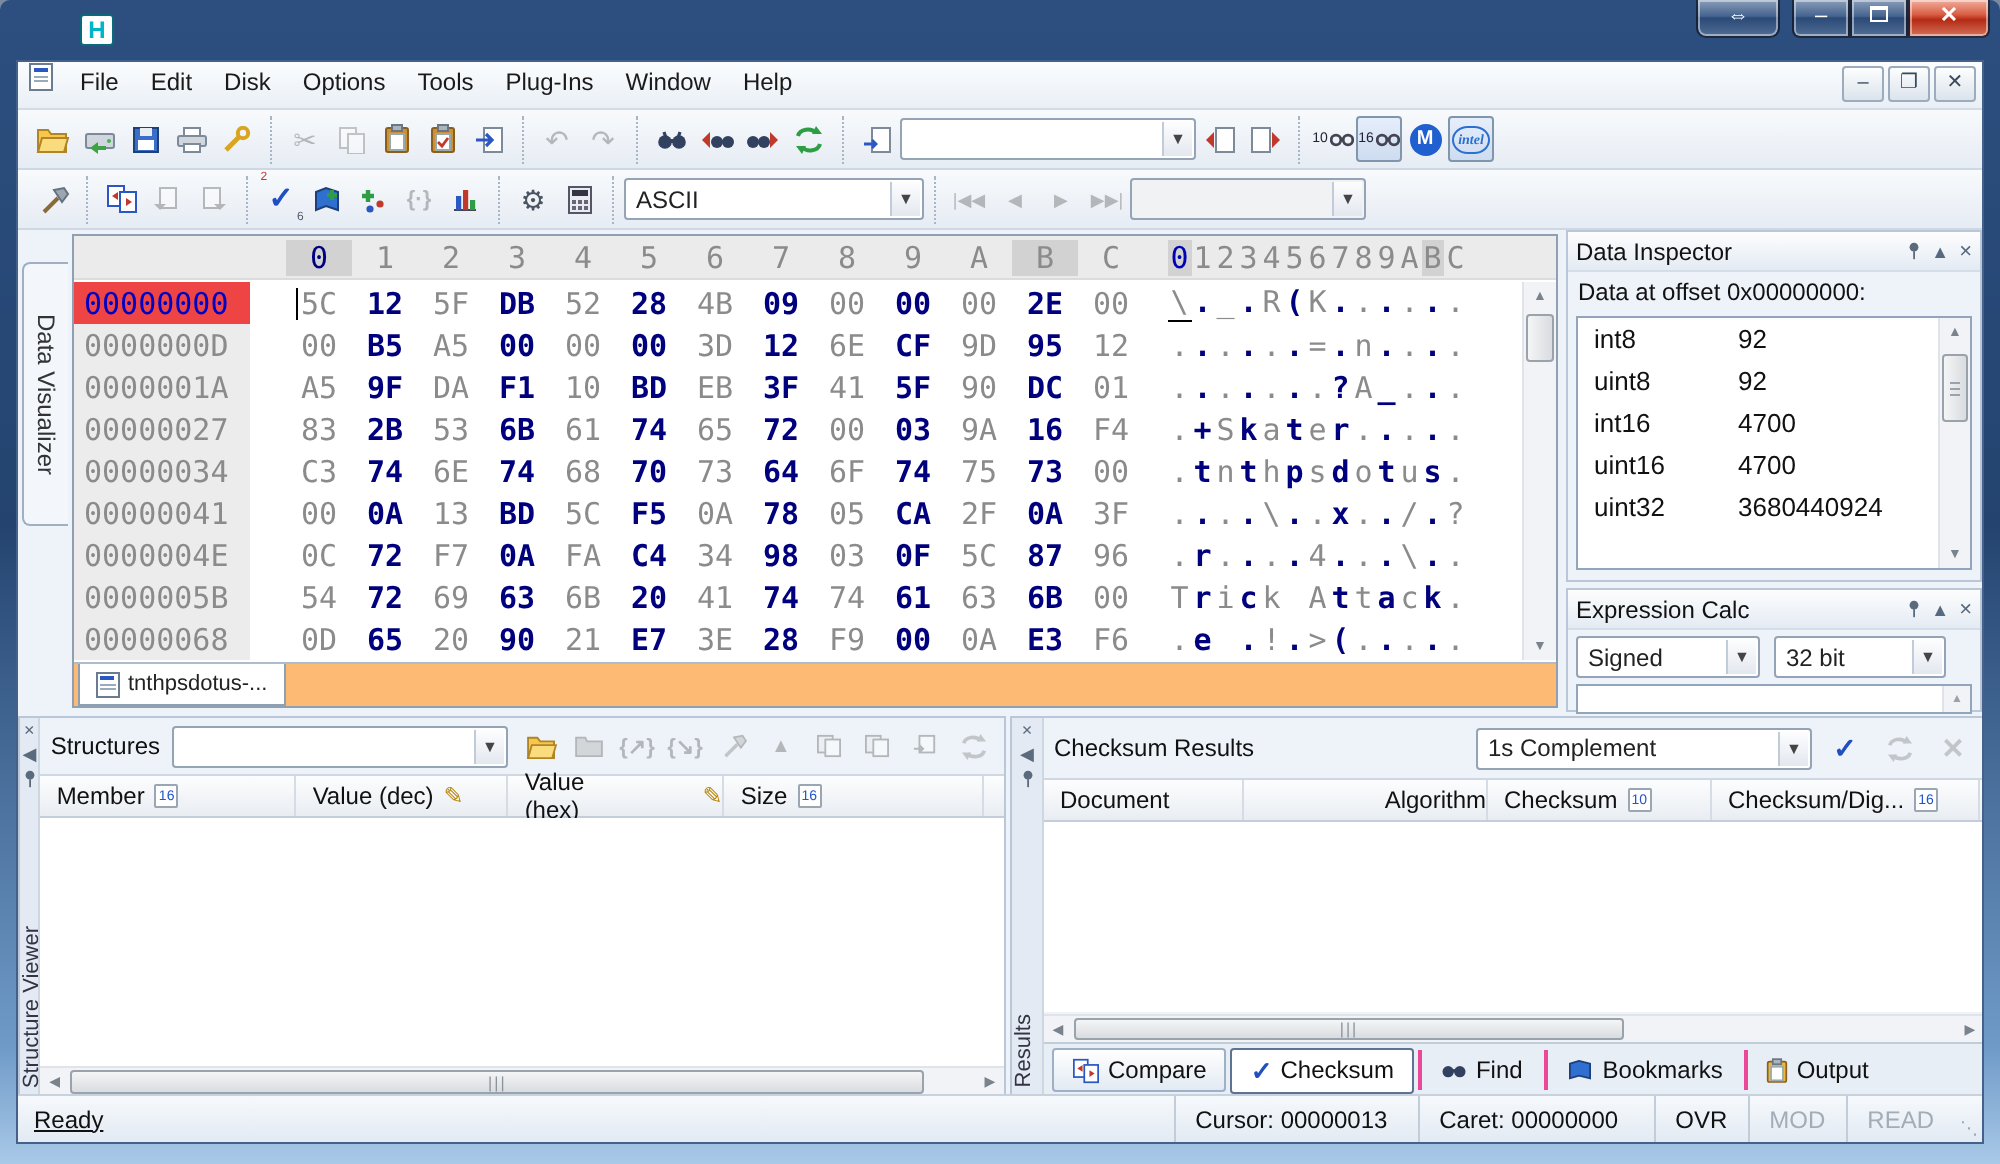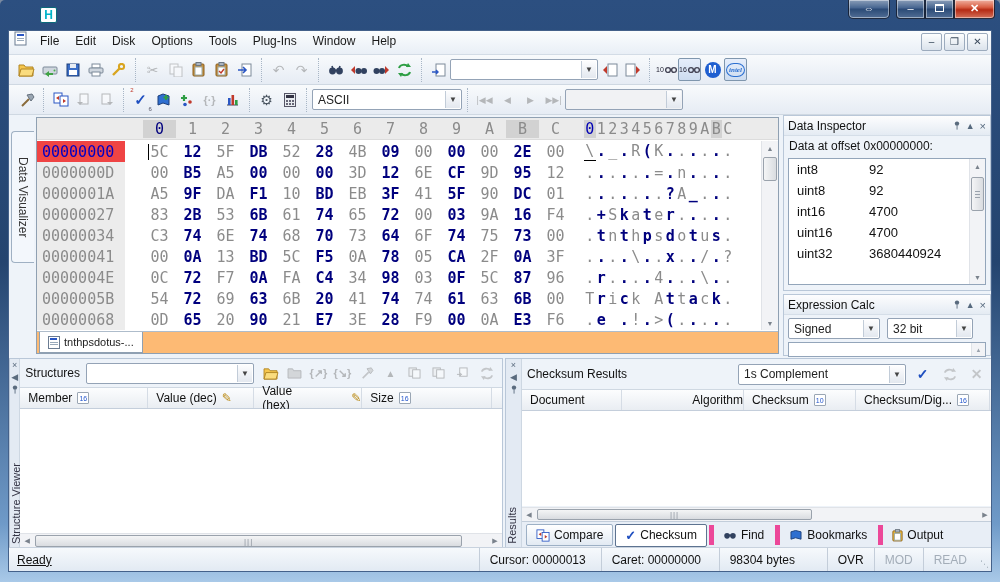--- a/index.html
+++ b/index.html
@@ -132,21 +132,21 @@
           color:#7a828c;font-size:7px;}
   .harrow.left{left:0;} .harrow.right{right:0;}
   .hthumb{position:absolute;top:1px;bottom:1px;background:linear-gradient(#f4f5f6,#d9dce0);
           border:1px solid #9aa2ac;border-radius:2px;display:flex;align-items:center;justify-content:center;
           color:#8a929c;font-size:8px;letter-spacing:1px;}
   .rtabs{position:absolute;left:0;right:0;bottom:0;height:27px;background:#e8eef6;border-top:1px solid #c2cdda;
          display:flex;align-items:center;padding-left:4px;}
   .rtab{display:flex;align-items:center;gap:4px;padding:3px 9px;font-size:12px;color:#111;margin-right:2px;}
   .rtab.boxed{border:1px solid #9db0c5;border-radius:2px;background:linear-gradient(#fff,#e2eaf3);}
   .rtab.active{background:#fff;border:1px solid #5d7term;border:1px solid #5d7390;font-weight:normal;}
-  .rtab.flat{border-left:5px solid #ec4899;border-radius:0;}
+  .rtab.flat{border-left:2px solid #ec4899;border-radius:0;}
   
   .statusbar{position:absolute;left:0;right:0;bottom:0;height:24px;display:flex;align-items:center;
              background:linear-gradient(#f6f9fc,#e2eaf3);border-top:1px solid #c8d2de;font-size:12px;color:#111;}
   .sseg{height:100%;display:flex;align-items:center;border-left:1px solid #c3cdd9;padding:0 10px;}
   .flag.inactive{color:#a3adb8;}
   .grip{width:14px;height:100%;display:flex;align-items:flex-end;justify-content:flex-end;color:#9aa6b2;font-size:9px;padding:0 2px 2px 0;}
   .ready{padding-left:8px;text-decoration:underline;}
   svg{display:block;}
 </style>
 </head>
@@ -1087,21 +1087,20 @@
             </div>
         </div>
       </div>
     </div>
 
     <div class="statusbar">
       <span class="ready">Ready</span>
       <span style="flex:1"></span>
       <span class="sseg" style="width:122px">Cursor: 00000013</span>
       <span class="sseg" style="width:118px">Caret: 00000000</span>
-      <span class="sseg" style="width:108px">98304 bytes</span>
       <span id="status-flags" style="display:flex;height:100%">
           <span class="sseg flag">OVR</span>
           <span class="sseg flag inactive">MOD</span>
           <span class="sseg flag inactive">READ</span>
         </span>
       <span class="grip">⋱</span>
     </div>
   </div>
 </div>
 

